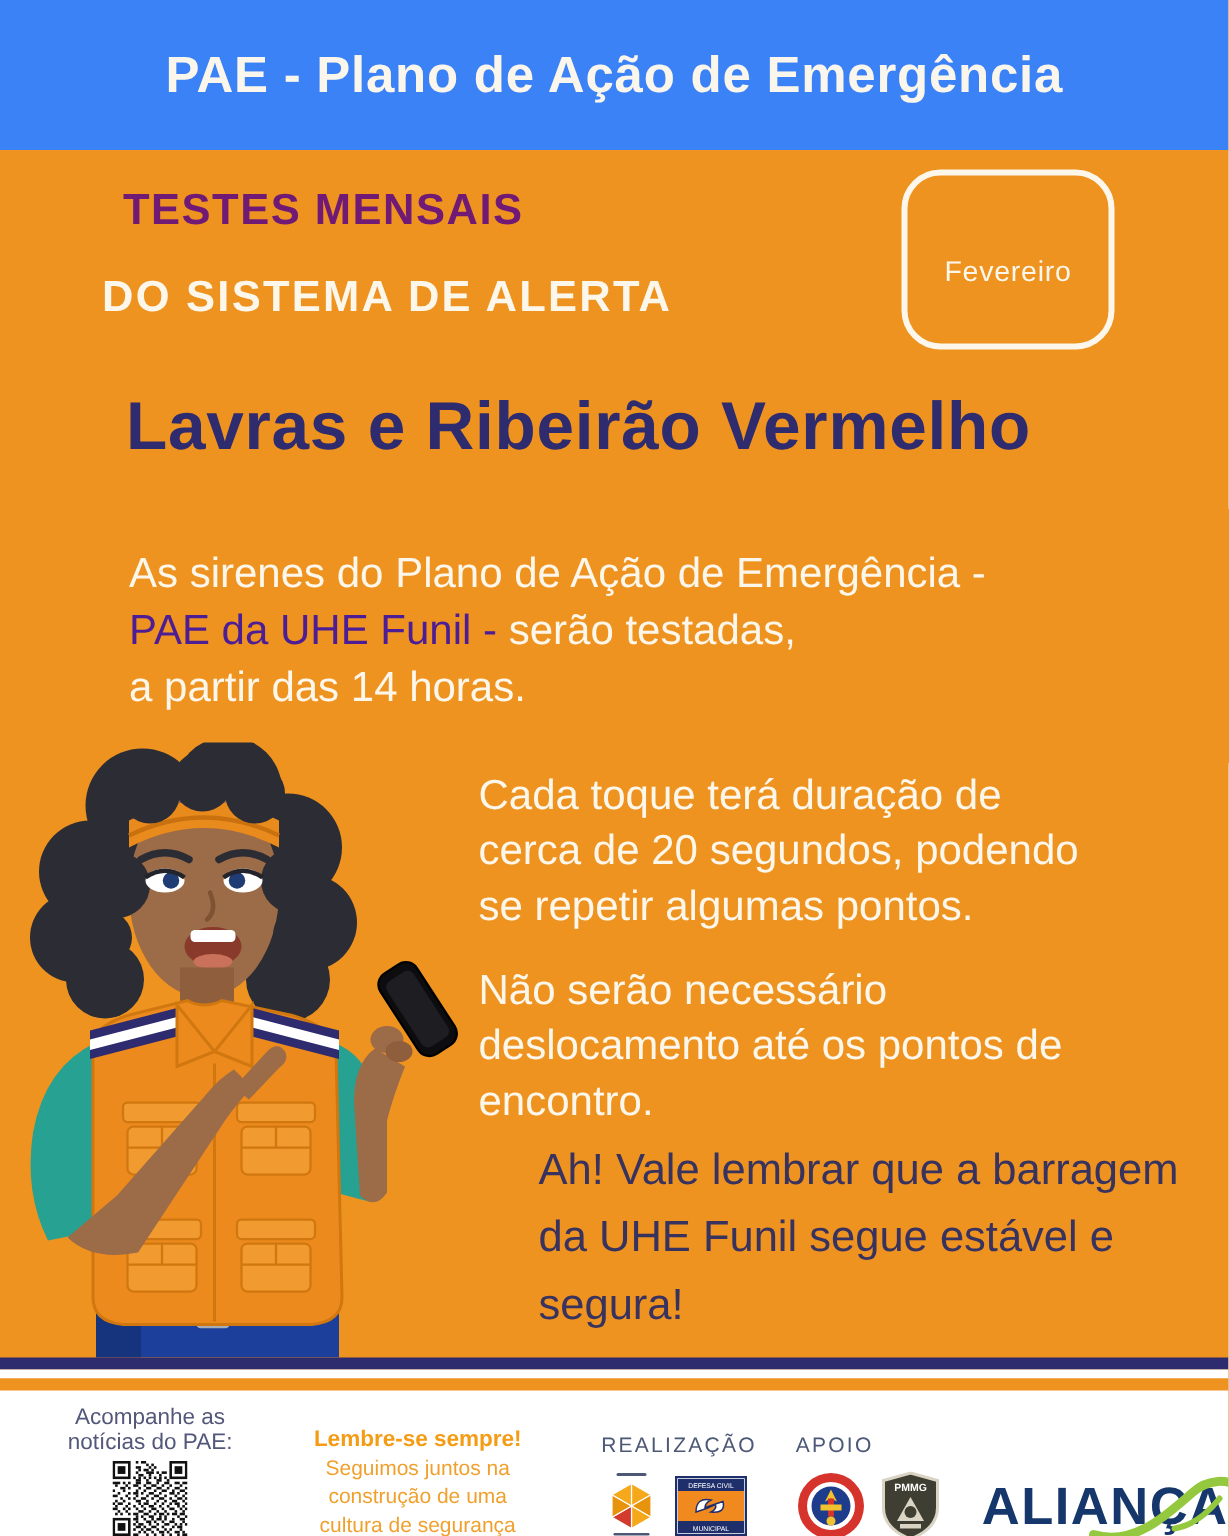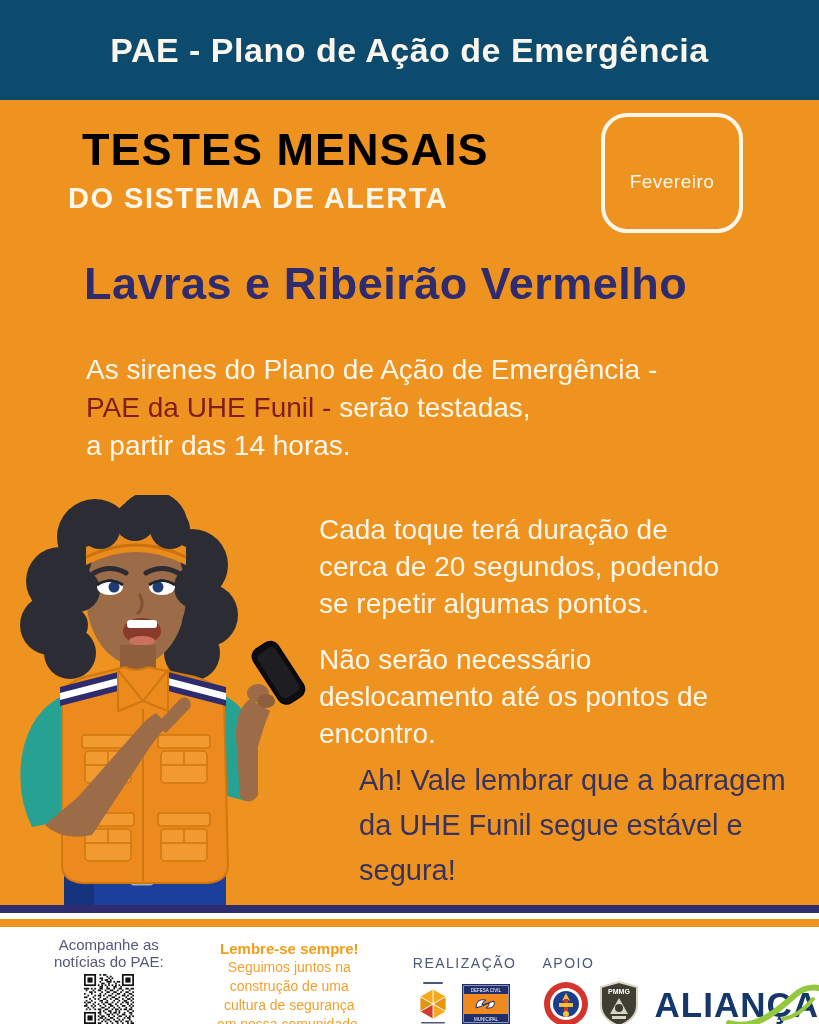--- a/index.html
+++ b/index.html
@@ -1,50 +1,50 @@
 <!DOCTYPE html>
 <html><head>
 <meta charset="utf-8">
 <style>
   html,body{margin:0;padding:0;background:#e7e7e7;}
   .poster{position:relative;width:819px;height:1024px;overflow:hidden;background:#EE9320;
           font-family:"Liberation Sans","DejaVu Sans",sans-serif;margin:0 auto;}
   
-  .header{position:absolute;top:0;left:0;right:0;height:100px;background:#0c4a6e;
+  .header{position:absolute;top:0;left:0;right:0;height:100px;background:#3b82f6;
           display:flex;align-items:center;justify-content:center;}
   .header-title{color:#FBF6EC;font-size:34px;font-weight:bold;letter-spacing:.5px;}
   
-  .hero-title1{position:absolute;left:82px;top:124px;font-size:45px;font-weight:bold;color:#000000;letter-spacing:1px;}
+  .hero-title1{position:absolute;left:82px;top:124px;font-size:29px;font-weight:bold;color:#701a75;letter-spacing:1px;}
   .hero-title2{position:absolute;left:68px;top:182px;font-size:29px;font-weight:bold;color:#FCF7EA;letter-spacing:1.5px;}
   .date-badge{position:absolute;left:601px;top:113px;width:134px;height:112px;border:4px solid #FCF7EA;
               border-radius:26px;display:flex;flex-direction:column;align-items:center;justify-content:center;color:#FCF7EA;}
   .date-day{font-size:60px;font-weight:bold;line-height:1;}
   .date-month{font-size:19px;margin-top:17px;letter-spacing:.5px;}
   .cities{position:absolute;left:84px;top:258px;font-size:45px;font-weight:bold;color:#2E2B6E;letter-spacing:.5px;}
-  .intro{position:absolute;left:86px;top:351px;font-size:28px;line-height:38px;color:#FCF7EA;}
-  .intro .hl{color:#7f1d1d;}
+  .intro{position:absolute;left:86px;top:363px;font-size:28px;line-height:38px;color:#FCF7EA;}
+  .intro .hl{color:#4c1d95;}
   .msg{position:absolute;left:319px;width:490px;font-size:28px;line-height:37px;color:#FCF7EA;}
   .msg--dark{color:#38325F;font-size:29px;line-height:45px;margin-left:40px;}
   .illustration{position:absolute;left:0;top:495px;width:320px;height:410px;}
   
   .stripe{position:absolute;left:0;right:0;}
   .stripe-navy{top:905px;height:8px;background:#2E2B6E;}
   .stripe-white{top:913px;height:6px;background:#FFFFFF;}
   .stripe-orange{top:919px;height:8px;background:#EE9320;}
   
   .footer{position:absolute;top:927px;left:0;right:0;bottom:0;background:#FFFFFF;display:flex;justify-content:flex-end;}
   .f-follow{width:158px;margin-left:22px;display:flex;flex-direction:column;align-items:center;padding-top:9px;}
   .f-follow-text{font-size:15px;line-height:17px;color:#53587B;text-align:center;}
   .f-qr{margin-top:4px;}
-  .f-reminder{width:195px;margin-left:4px;padding-top:12px;text-align:center;font-size:14px;line-height:19px;color:#F0A12D;}
+  .f-reminder{width:195px;margin-left:4px;padding-top:23px;text-align:center;font-size:14px;line-height:19px;color:#F0A12D;}
   .f-rem-title{font-weight:bold;color:#F59C15;font-size:15px;}
   .f-group{margin-left:26px;padding-top:28px;}
   .f-label{font-size:14px;letter-spacing:1.5px;color:#4D5877;}
   .f-logos{display:flex;align-items:center;gap:9px;margin-top:10px;}
-  .alianca{position:relative;margin-left:6px;font-size:35px;font-weight:bold;color:#16376B;letter-spacing:1px;
+  .alianca{position:relative;margin-left:18px;font-size:35px;font-weight:bold;color:#16376B;letter-spacing:1px;
            display:flex;line-height:1;}
   .alianca .swoosh{position:absolute;right:-14px;top:-8px;pointer-events:none;}
 </style>
 </head>
 <body>
 
 <div class="poster">
 
   <div class="header">
     <div class="header-title">PAE - Plano de Ação de Emergência</div>

